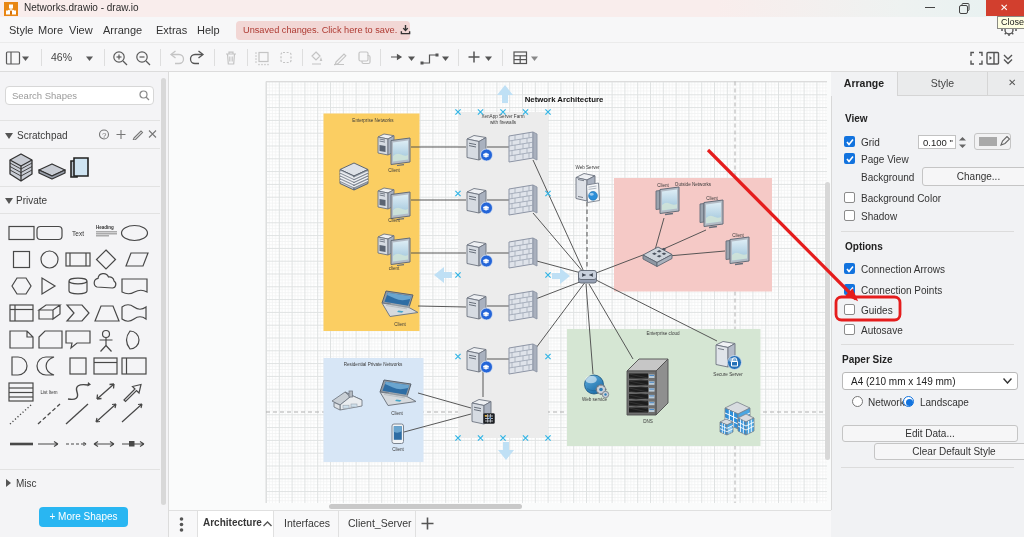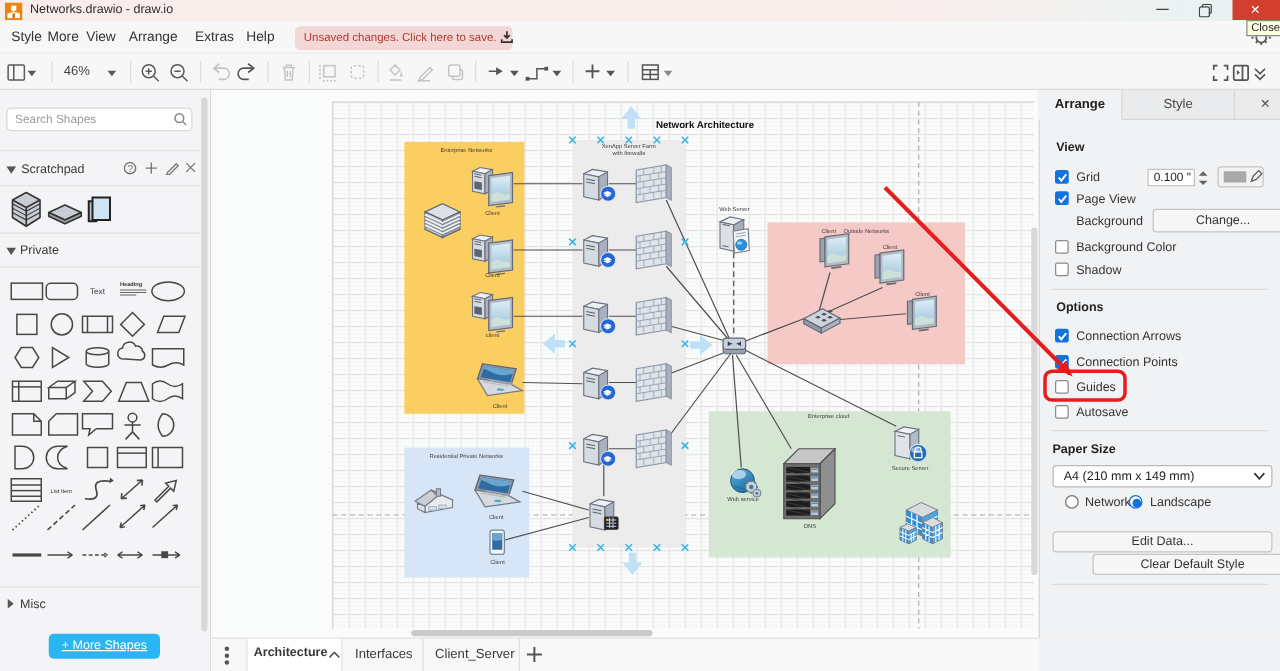--- a/index.html
+++ b/index.html
@@ -25,21 +25,21 @@
 #toolbar { left:0; top:42px; width:1024px; height:30px; background:#f7f7f8; border-top:1px solid #ebebeb; border-bottom:1px solid #dcdcdc; }
 .tb-sep { position:absolute; top:6px; width:1px; height:17px; background:#dedede; }
 #zoom-lbl { left:51px; top:51px; font-size:10.5px; color:#444; position:absolute;}
 
 
 #sidebar { left:0; top:72px; width:169px; height:465px; background:#f4f4f6; border-right:1px solid #dcdcdc; }
 #searchbox { left:5px; top:14px; width:149px; height:19px; background:#fff; border:1px solid #d7d7d7; border-radius:4px; }
 #search-ph { left:12px; top:90px; font-size:9.5px; color:#9a9a9a; }
 .sb-div { position:absolute; left:0; width:160px; height:1px; background:#e2e2e2; }
 .sb-head { position:absolute; font-size:10px; color:#3a3a3a; }
-#more-shapes { left:39px; top:507px; width:89px; height:20px; background:#29b6f2; border-radius:4px; color:#fff; font-size:10px; text-align:center; line-height:20px;text-decoration:underline; }
+#more-shapes { left:39px; top:507px; width:89px; height:20px; background:#29b6f2; border-radius:4px; color:#fff; font-size:10px; text-align:center; line-height:20px; }
 #sb-scroll { left:161px; top:6px; width:5px; height:427px; background:#d8d8d8; border-radius:3px; }
 
 
 #canvas { left:169px; top:72px; width:662px; height:438px; background:#fafbfb; overflow:hidden; }
 
 
 #panel { left:831px; top:72px; width:193px; height:465px; background:#f1f2f4; border-left:1px solid #d8d8d8; }
 #tabstrip { position:absolute; left:0; top:0; width:193px; height:24px; background:#eaebec; border-bottom:1px solid #d5d5d5; }
 #tab-diagram { position:absolute; left:0; top:0; width:67px; height:24px; background:#f1f2f4; border-right:1px solid #d5d5d5; font-size:10.5px; font-weight:bold; color:#222; text-align:center; line-height:23px; }
 #tab-style { position:absolute; left:67px; top:0; width:90px; height:24px; border-right:1px solid #d5d5d5; font-size:10.5px; color:#444; text-align:center; line-height:23px; }

